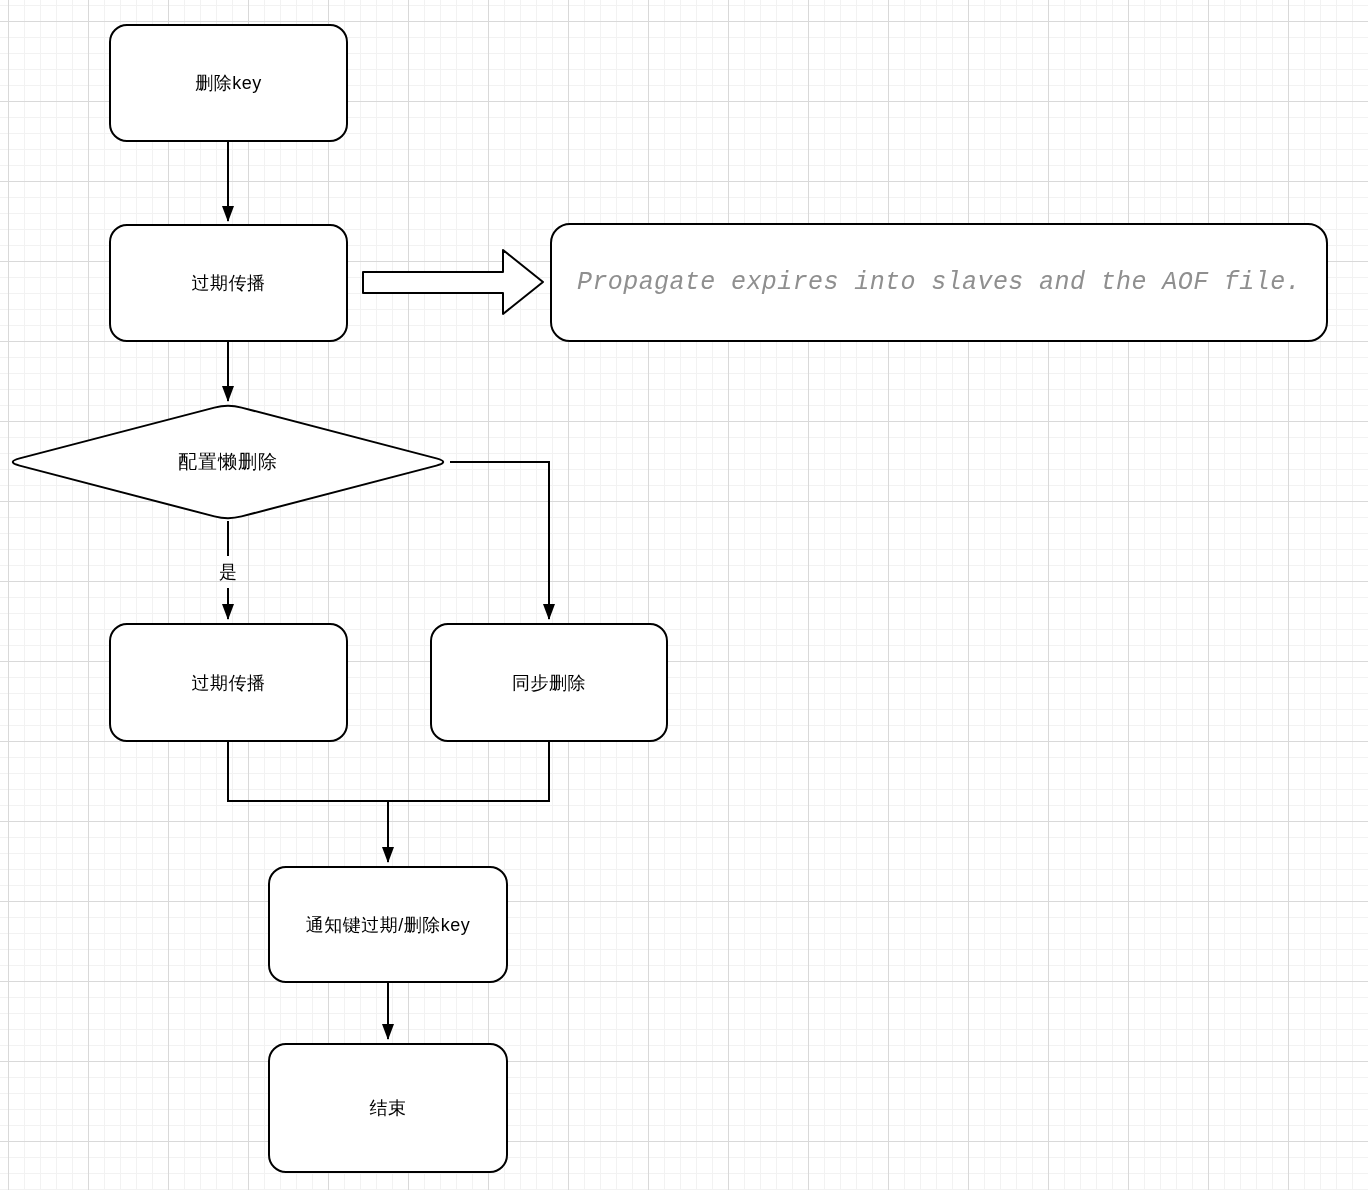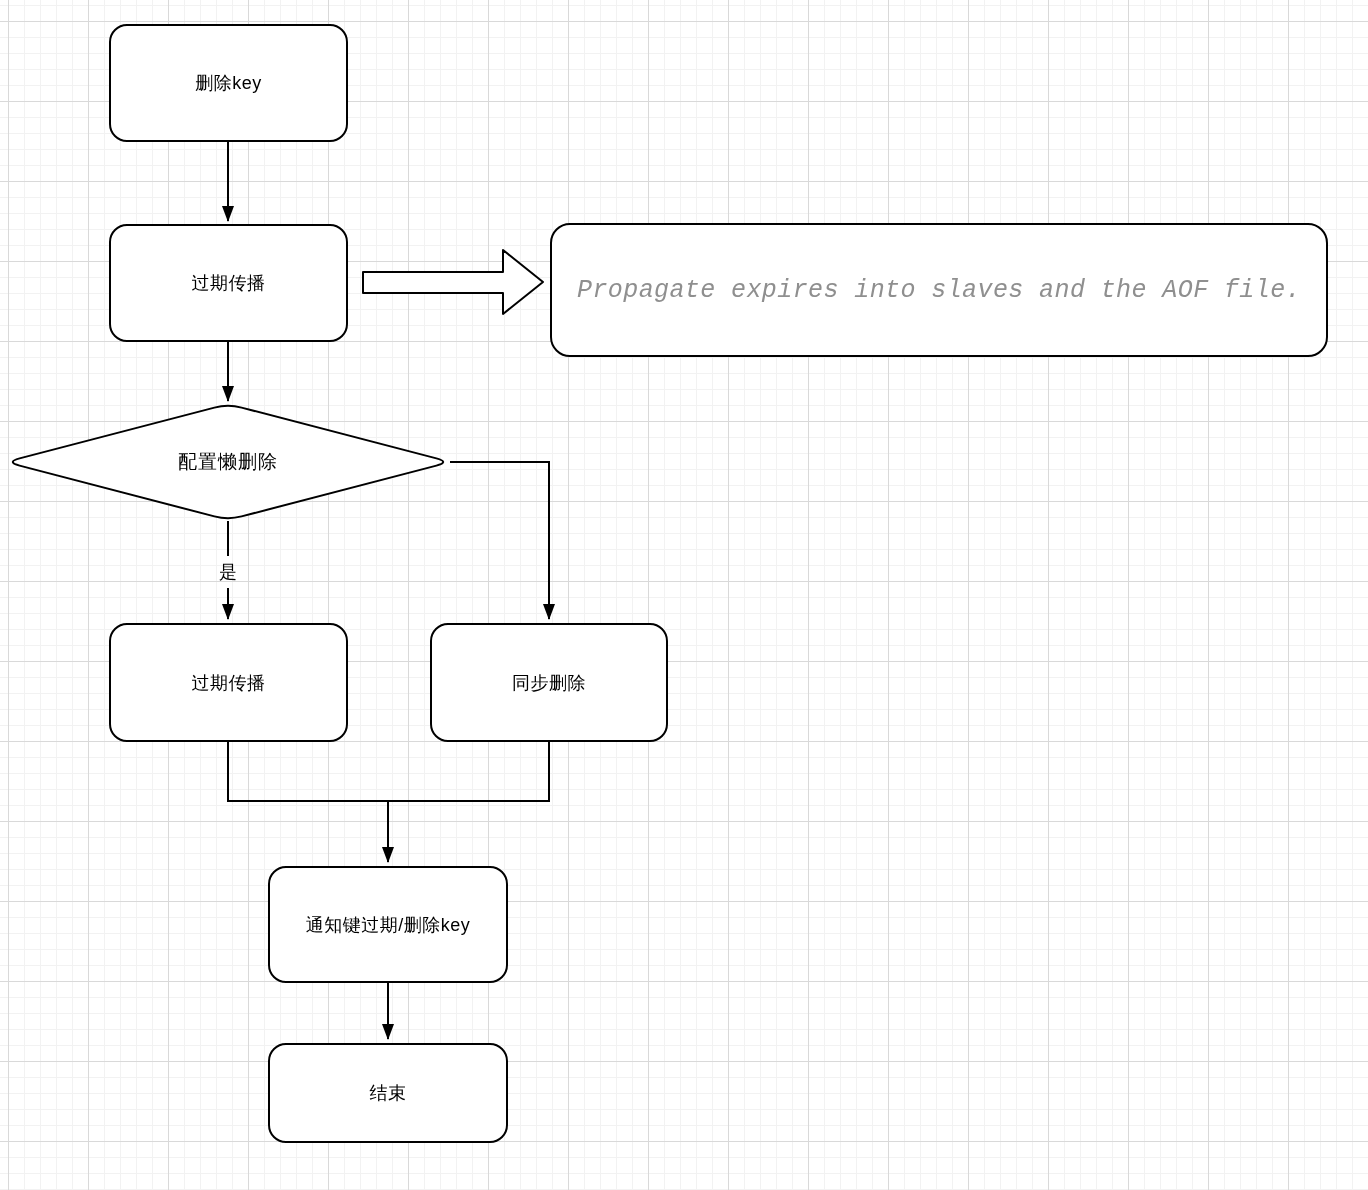--- a/index.html
+++ b/index.html
@@ -87,21 +87,21 @@
   </svg>
 
   <div class="node" style="left:109px;top:24px;width:239px;height:118px;">
     <span>删除key</span>
   </div>
 
   <div class="node" style="left:109px;top:224px;width:239px;height:118px;">
     <span>过期传播</span>
   </div>
 
-  <div class="note" style="left:550px;top:223px;width:778px;height:134px;justify-content:center;">
+  <div class="note" style="left:550px;top:223px;width:778px;height:119px;justify-content:center;">
     <span>Propagate expires into slaves and the AOF file.</span>
   </div>
 
   <div class="diamond-label" style="left:6px;top:404px;width:444px;height:116px;">
     <span>配置懒删除</span>
   </div>
 
   <div class="edge-label" style="left:210px;top:558px;width:36px;height:28px;">
     <span>是</span>
   </div>
@@ -111,17 +111,17 @@
   </div>
 
   <div class="node" style="left:430px;top:623px;width:238px;height:119px;">
     <span>同步删除</span>
   </div>
 
   <div class="node" style="left:268px;top:866px;width:240px;height:117px;">
     <span>通知键过期/删除key</span>
   </div>
 
-  <div class="node" style="left:268px;top:1043px;width:240px;height:100px;">
+  <div class="node" style="left:268px;top:1043px;width:240px;height:130px;">
     <span>结束</span>
   </div>
 
 </div>
 
 </body></html>

